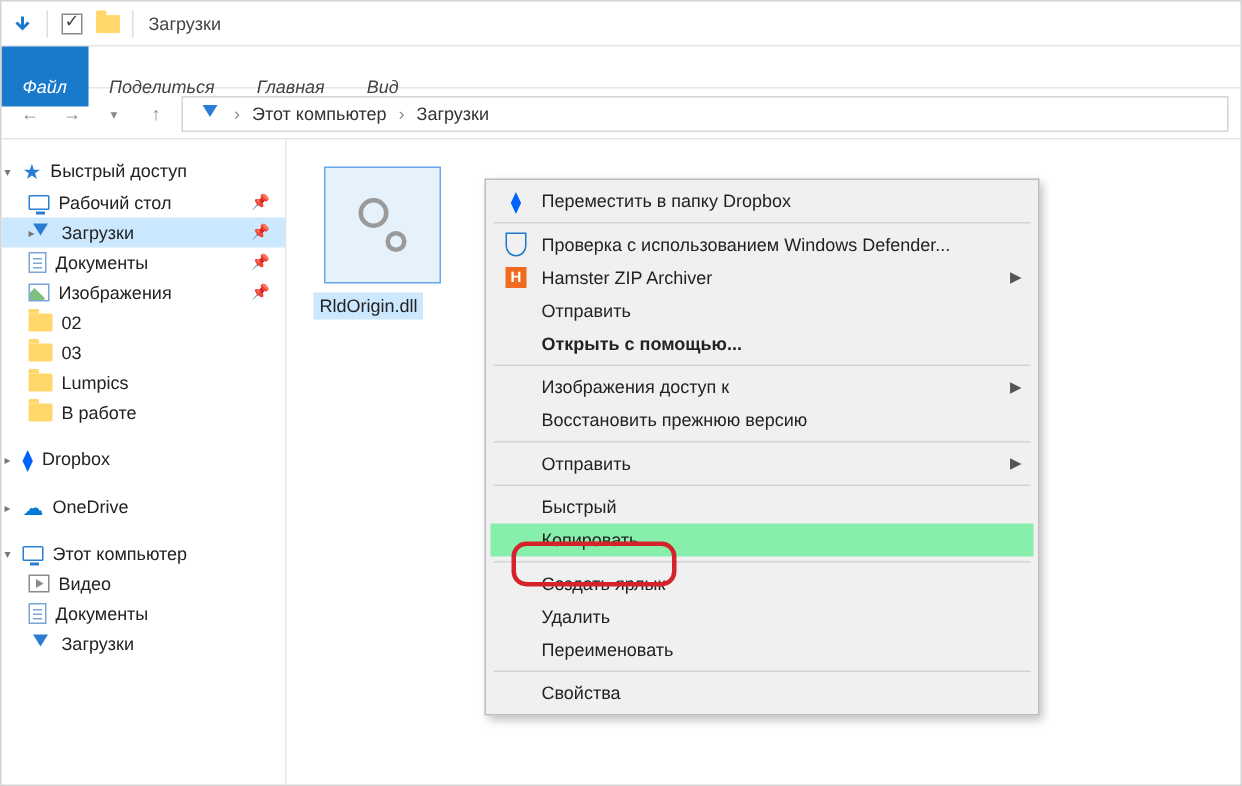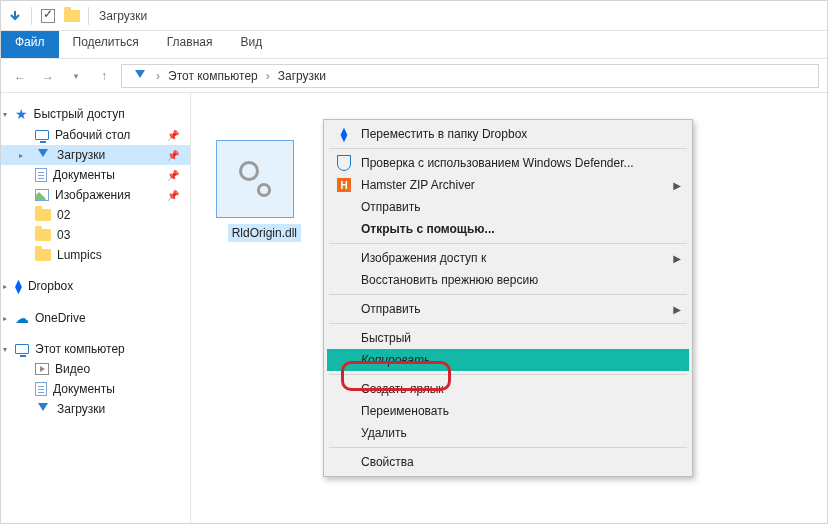--- a/index.html
+++ b/index.html
@@ -2,44 +2,44 @@
 <html><head>
 <meta charset="utf-8">
 <style>
   * { box-sizing: border-box; }
   body { margin: 0; font-family: "Segoe UI", Tahoma, sans-serif; font-size: 12px; background: #fff; width: 828px; height: 524px; overflow: hidden; border: 1px solid #d4d4d4; position: relative; }
   .titlebar { height: 30px; display: flex; align-items: center; border-bottom: 1px solid #e5e5e5; padding: 0 4px; gap: 4px; }
   .tb-icon { width: 20px; height: 20px; display: inline-flex; align-items: center; justify-content: center; }
   .tb-sep { width: 1px; height: 18px; background: #ddd; margin: 0 2px; }
   .tb-title { margin-left: 4px; color: #444; }
   .ribbon { height: 28px; display: flex; align-items: stretch; border-bottom: 1px solid #e5e5e5; }
-  .ribbon-tab { padding: 4px 14px; color: #444; cursor: pointer; }
+  .ribbon-tab { padding: 20px 14px; color: #444; cursor: pointer; font-style: italic; }
   .ribbon-tab.file { background: #1979ca; color: #fff; }
   .addrbar { height: 34px; display: flex; align-items: center; gap: 6px; padding: 0 8px; border-bottom: 1px solid #e5e5e5; }
   .nav-arrow { width: 22px; height: 22px; display: inline-flex; align-items: center; justify-content: center; color: #888; }
   .addr-path { flex: 1; height: 24px; border: 1px solid #d4d4d4; display: flex; align-items: center; padding: 0 4px; gap: 2px; }
   .crumb { display: flex; align-items: center; gap: 4px; padding: 0 6px; color: #333; }
   .crumb-sep { color: #888; }
   .content { display: flex; height: calc(100% - 30px - 28px - 34px); }
   .sidebar { width: 190px; border-right: 1px solid #e5e5e5; padding: 10px 0; overflow: auto; }
   .tree-item { display: flex; align-items: center; padding: 3px 10px 3px 28px; gap: 6px; color: #222; cursor: pointer; position: relative; }
   .tree-item.lvl0 { padding-left: 14px; font-weight: 400; }
-  .tree-item.lvl1 { padding-left: 34px; position: relative; }
+  .tree-item.lvl1 { padding-left: 18px; position: relative; }
   .tree-item.selected { background: #cce8ff; }
   .tree-item .exp { position: absolute; left: 18px; color: #777; font-size: 8px; }
   .tree-item.lvl0 .exp { left: 2px; }
   .pin { margin-left: auto; color: #6c757d; font-size: 10px; }
   .tree-gap { height: 10px; }
   .files { flex: 1; padding: 18px; position: relative; }
-  .file-tile { width: 92px; text-align: right; margin-top: 29px; }
+  .file-tile { width: 92px; text-align: left; }
   .file-thumb { width: 78px; height: 78px; border: 1px solid #6aa9e9; background: #e5f1fb; display: flex; align-items: center; justify-content: center; margin: 0 auto 6px; }
   .file-label { background: #cce8ff; padding: 2px 4px; display: inline-block; color: #222; }
   .ctx { position: absolute; top: 118px; left: 322px; width: 370px; background: #f0f0f0; border: 1px solid #bdbdbd; box-shadow: 2px 3px 6px rgba(0,0,0,0.25); padding: 3px; }
   .ctx-row { display: flex; align-items: center; padding: 4px 8px 4px 34px; position: relative; color: #222; cursor: default; }
-  .ctx-row.hovered { background: #14b8a6; font-style: italic; }
+  .ctx-row.hovered { background: #86efac; }
   .ctx-row .ci { position: absolute; left: 8px; width: 18px; height: 18px; display: inline-flex; align-items: center; justify-content: center; }
   .ctx-row .sub { margin-left: auto; color: #555; font-size: 10px; }
   .ctx-row.bold { font-weight: 600; text-align: right; }
   .ctx-sep { height: 1px; background: #d4d4d4; margin: 3px 2px; }
   .highlight-ring { position: absolute; border: 3px solid #d4232a; border-radius: 10px; pointer-events: none; }
   
   .ic-folder { width: 16px; height: 12px; background: #ffd76a; border-radius: 1px; position: relative; }
   .ic-folder::before { content:""; position:absolute; top:-3px; left:0; width:7px; height:3px; background:#ffd76a; border-radius:1px 1px 0 0; }
   .ic-monitor { width: 14px; height: 10px; border: 1.5px solid #2b7cd3; border-radius: 1px; position: relative; }
   .ic-monitor::after { content:""; position:absolute; left:4px; bottom:-4px; width:6px; height:2px; background:#2b7cd3; }
@@ -140,20 +140,24 @@
         <span>02</span>
       </div>
     <div class="tree-item lvl1">
         <span class="ic-folder"></span>
         <span>03</span>
       </div>
     <div class="tree-item lvl1">
         <span class="ic-folder"></span>
         <span>Lumpics</span>
       </div>
+    <div class="tree-item lvl1">
+        <span class="ic-folder"></span>
+        <span>В работе</span>
+      </div>
     <div class="tree-gap"></div>
     <div class="tree-item lvl0">
         <span class="exp">▸</span>
         <span class="ic-dropbox">⧫</span>
         <span>Dropbox</span>
       </div>
     <div class="tree-gap"></div>
     <div class="tree-item lvl0">
         <span class="exp">▸</span>
         <span class="ic-onedrive">☁</span>
@@ -235,24 +239,24 @@
       <span>Быстрый</span>
     </div>
   <div class="ctx-row hovered">
       <span>Копировать</span>
     </div>
   <div class="ctx-sep"></div>
   <div class="ctx-row">
       <span>Создать ярлык</span>
     </div>
   <div class="ctx-row">
+      <span>Удалить</span>
+    </div>
+  <div class="ctx-row">
       <span>Переименовать</span>
     </div>
-  <div class="ctx-row">
-      <span>Удалить</span>
-    </div>
   <div class="ctx-sep"></div>
   <div class="ctx-row">
       <span>Свойства</span>
     </div>
 </div>
 
 <div class="highlight-ring" style="top:360px; left:340px; width:110px; height:30px;"></div>
 
 </body></html>

